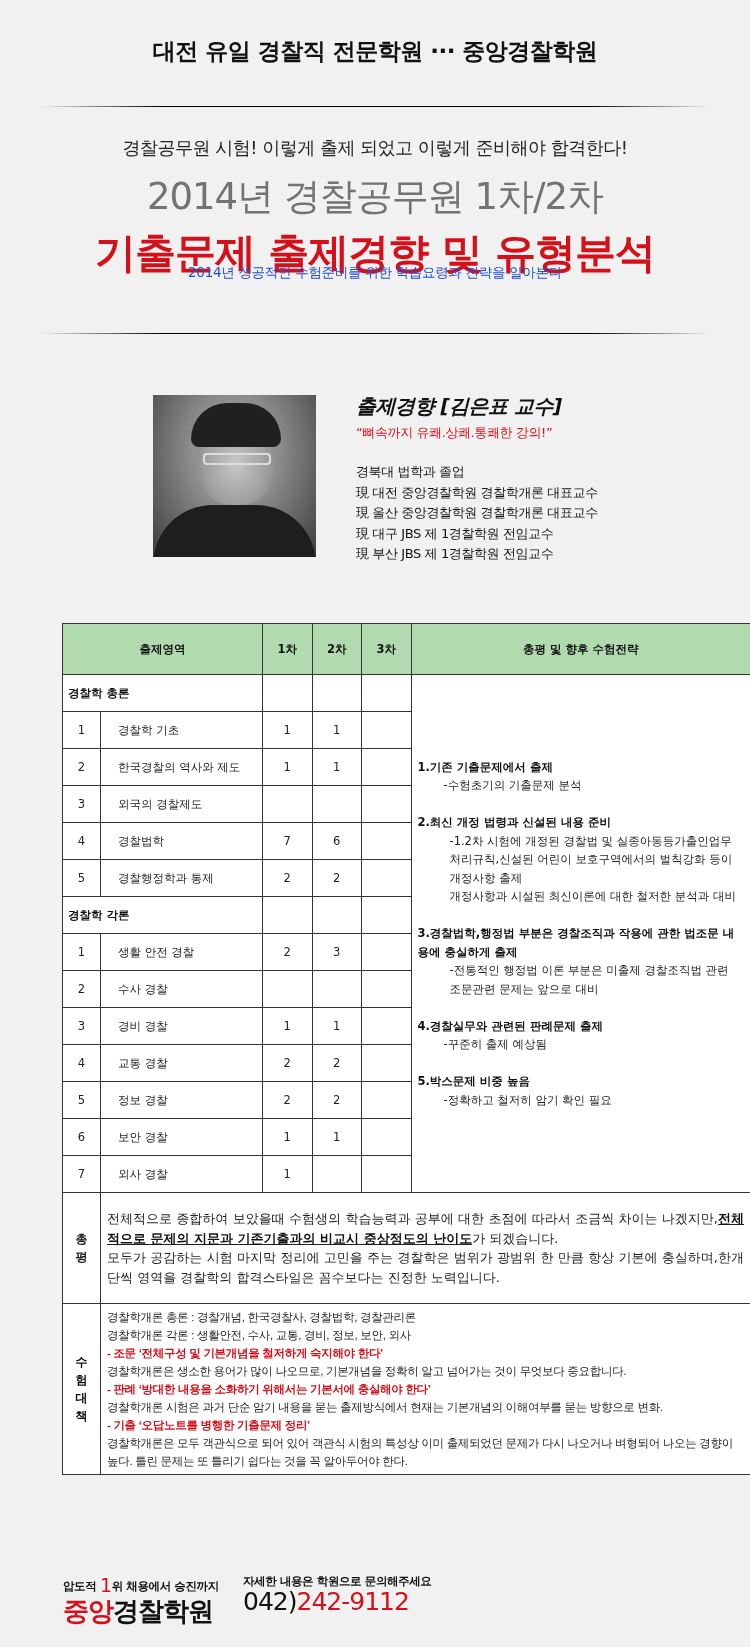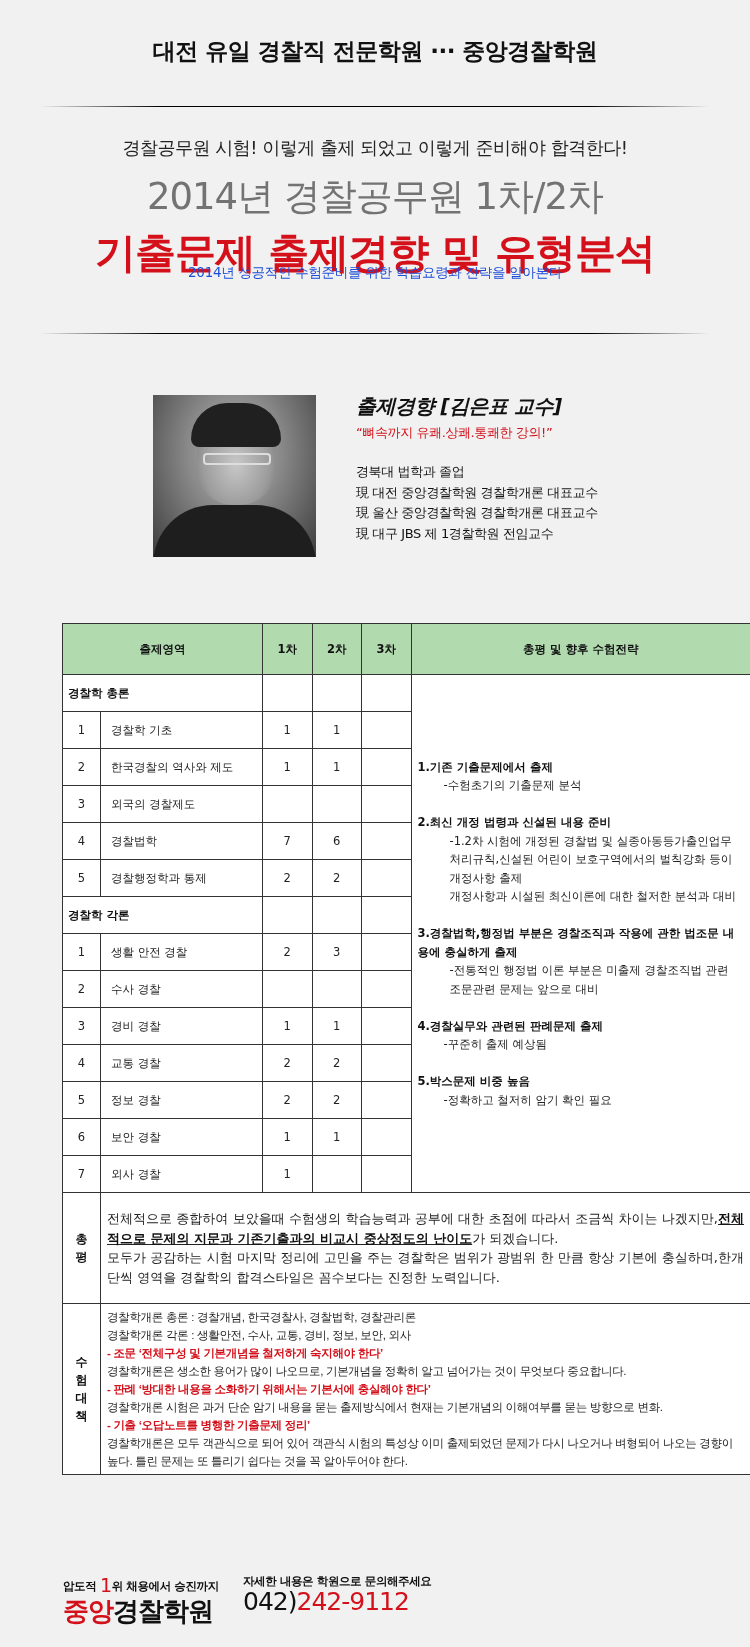--- a/index.html
+++ b/index.html
@@ -32,21 +32,21 @@
   .prof-quote { margin-top: 4px; font-size: 13px; color: #d4111a; letter-spacing: -0.4px; }
   .prof-creds { margin-top: 20px; }
   .prof-creds div { font-size: 13px; line-height: 20.5px; color: #111; letter-spacing: -0.4px; }
 
   table.exam { position: absolute; left: 62px; top: 623px; width: 689px; border-collapse: collapse;
                font-family: "DejaVu Sans", sans-serif; font-size: 11.5px; color: #222; background: #fff; }
   table.exam td, table.exam th { border: 1px solid #333; }
   table.exam th { background: #b1dbaf; height: 51px; font-size: 11.5px; font-weight: bold; color: #111; }
   table.exam td { height: 37px; }
   .c-num { width: 38px; text-align: center; }
-  .c-name { width: 162px; padding-left: 10px; }
+  .c-name { width: 162px; padding-left: 17px; }
   .c-val { width: 49.5px; text-align: center; }
   .cat-label { padding-left: 5px; font-weight: bold; color: #111; }
   .strategy { vertical-align: middle; padding: 0 8px 0 6px; font-size: 11.5px; line-height: 18.5px; }
   .strategy .head { font-weight: bold; color: #111; }
   .strategy .sub1 { padding-left: 26px; }
   .strategy .sub2 { padding-left: 32px; }
   .strategy .block { margin-bottom: 18.5px; }
   .strategy .block:last-child { margin-bottom: 0; }
 
   .side-label { text-align: center; font-weight: bold; font-size: 12px; line-height: 18px; color: #111; }
@@ -85,20 +85,21 @@
 </div>
 
 <div class="abs prof-block">
   <div class="prof-title">출제경향 [김은표 교수]</div>
   <div class="prof-quote">“뼈속까지 유쾌.상쾌.통쾌한 강의!”</div>
   <div class="prof-creds">
     <div>경북대 법학과 졸업</div>
     <div>現 대전 중앙경찰학원 경찰학개론 대표교수</div>
     <div>現 울산 중앙경찰학원 경찰학개론 대표교수</div>
     <div>現 대구 JBS 제 1경찰학원 전임교수</div>
+    <div>現 부산 JBS 제 1경찰학원 전임교수</div>
   </div>
 </div>
 
 <table class="exam">
   <tbody>
       <tr>
     <th colspan="2">출제영역</th>
     <th class="c-val">1차</th>
     <th class="c-val">2차</th>
     <th class="c-val">3차</th>

